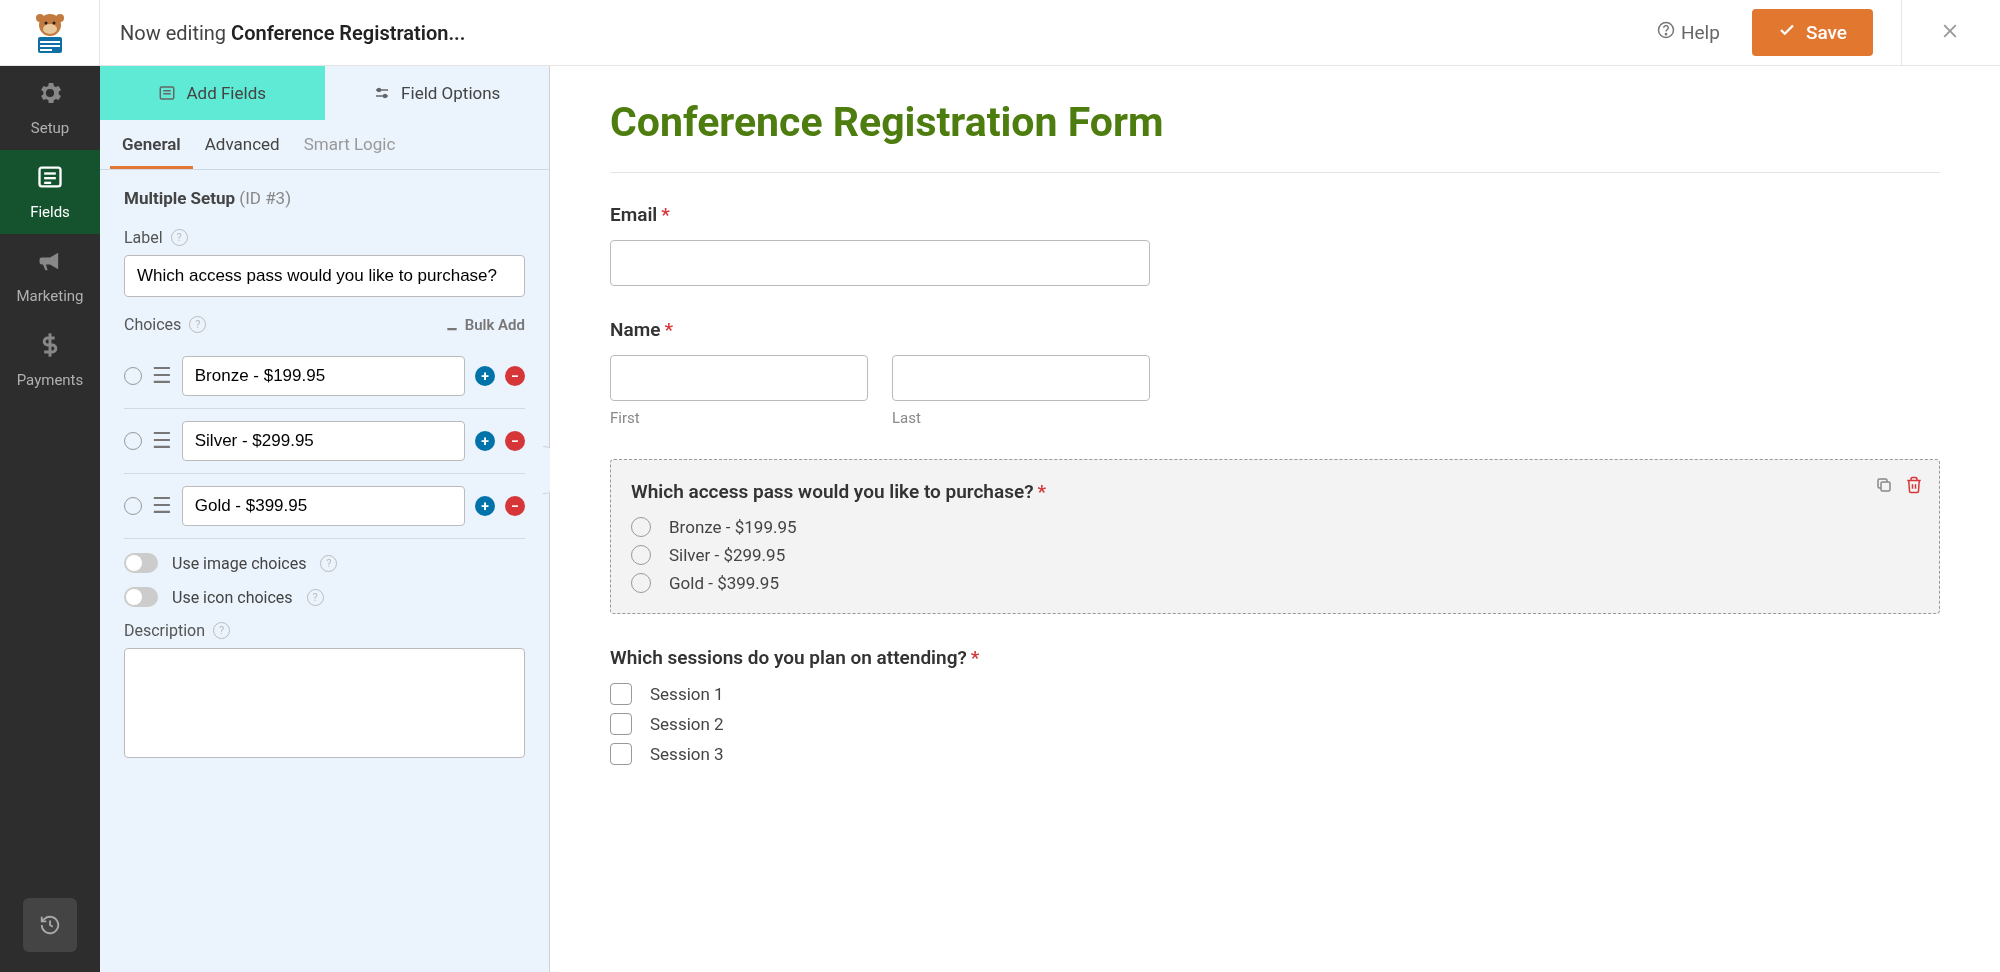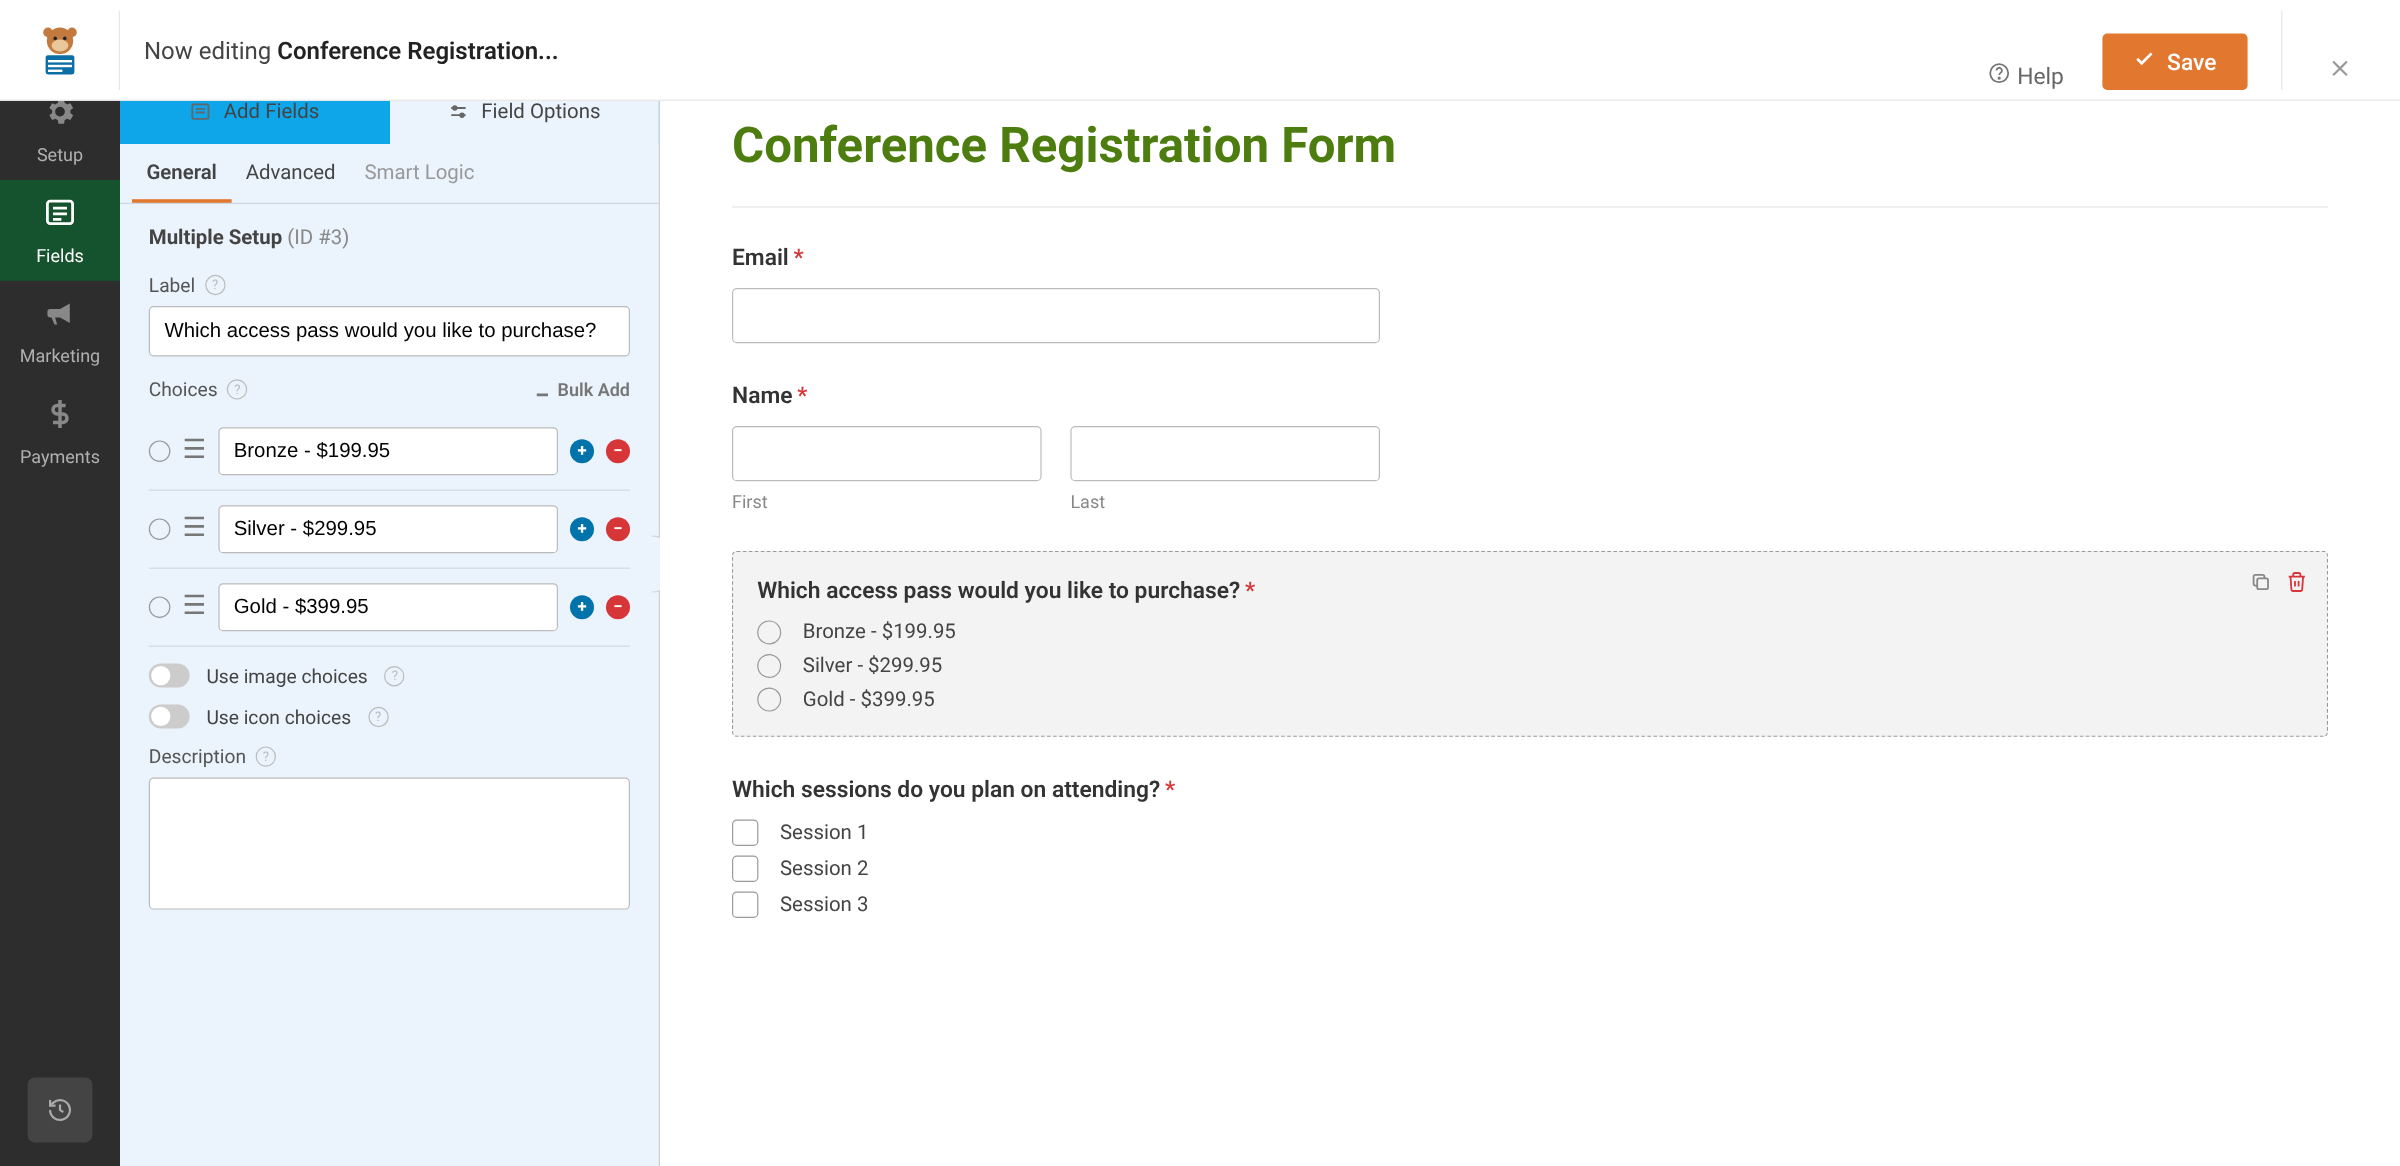--- a/index.html
+++ b/index.html
@@ -1,43 +1,43 @@
 <!DOCTYPE html>
 <html><head>
 <meta charset="utf-8">
 <style>
 * { box-sizing: border-box; margin: 0; padding: 0; }
 body { font-family: -apple-system, BlinkMacSystemFont, "Segoe UI", Roboto, sans-serif; font-size: 16px; color: #444; background: #fff; overflow: hidden; }
 
 
-.topbar { position: fixed; top: 0; left: 0; right: 0; height: 84px; background: #fff; border-bottom: 1px solid #e5e5e5; display: flex; align-items: center; z-index: 100; }
+.topbar { position: fixed; top: 0; left: 0; right: 0; height: 66px; background: #fff; border-bottom: 1px solid #e5e5e5; display: flex; align-items: center; z-index: 100; }
 .logo-box { width: 100px; height: 66px; display: flex; align-items: center; justify-content: center; border-right: 1px solid #e5e5e5; }
 .logo-svg { width: 48px; height: 48px; }
 .title-area { flex: 1; padding: 0 20px; font-size: 20px; }
 .title-prefix { color: #444; }
 .title-name { font-weight: 600; color: #222; }
-.top-actions { display: flex; align-items: flex-end; gap: 18px; padding-right: 20px; }
+.top-actions { display: flex; align-items: center; gap: 18px; padding-right: 20px; }
 .help-link { display: flex; align-items: center; gap: 6px; font-size: 19px; color: #666; margin-right: 14px; }
 .btn-group { display: flex; border: 1px solid #ccc; border-radius: 4px; overflow: hidden; }
 .btn-group .btn { padding: 12px 20px; font-size: 19px; background: #fff; display: flex; align-items: center; gap: 8px; color: #444; border-right: 1px solid #ccc; }
 .btn-group .btn:last-child { border-right: none; }
 .btn-save { padding: 12px 26px; font-size: 19px; color: #fff; background: #e27730; border-radius: 4px; display: flex; align-items: center; gap: 10px; font-weight: 500; }
 .topbar-div { width: 1px; height: 66px; background: #e5e5e5; margin-left: 10px; }
 .close-x { width: 60px; color: #999; font-size: 28px; text-align: center; }
 
 
 .rail { position: fixed; top: 66px; left: 0; width: 100px; bottom: 0; background: #2d2d2d; display: flex; flex-direction: column; }
 .rail-item { display: flex; flex-direction: column; align-items: center; justify-content: center; height: 84px; color: #b0b0b0; font-size: 15px; gap: 6px; }
 .rail-item.active { background: #14532d; color: #fff; }
 .rail-icon { font-size: 26px; }
 .rail-revert { margin-top: auto; margin-bottom: 20px; align-self: center; width: 54px; height: 54px; border-radius: 6px; background: #444; display: flex; align-items: center; justify-content: center; color: #aaa; font-size: 22px; }
 
 
 .panel { position: fixed; top: 66px; left: 100px; width: 450px; bottom: 0; background: #ebf3fc; display: flex; flex-direction: column; border-right: 1px solid #d0d0d0; }
-.panel-tabs { display: flex; background: #0ea5e9; text-align: center; }
+.panel-tabs { display: flex; background: #5eead4; text-align: center; }
 .panel-tab { flex: 1; height: 54px; display: flex; align-items: center; justify-content: center; gap: 10px; font-size: 17px; color: #444; }
 .panel-tab.active { background: #ebf3fc; }
 .sub-tabs { display: flex; padding: 0 10px; border-bottom: 1px solid #cdd8e5; }
 .sub-tab { padding: 14px 12px 12px; font-size: 17px; color: #444; font-weight: 600; border-bottom: 3px solid transparent; }
 .sub-tab.active { border-bottom-color: #e27730; }
 .sub-tab.disabled { color: #999; font-weight: 400; }
 .sub-tab.plain { font-weight: 400; }
 .panel-body { padding: 18px 24px; overflow-y: auto; flex: 1; }
 .field-heading { font-size: 17px; margin-bottom: 20px; }
 .field-heading .strong { font-weight: 700; }

